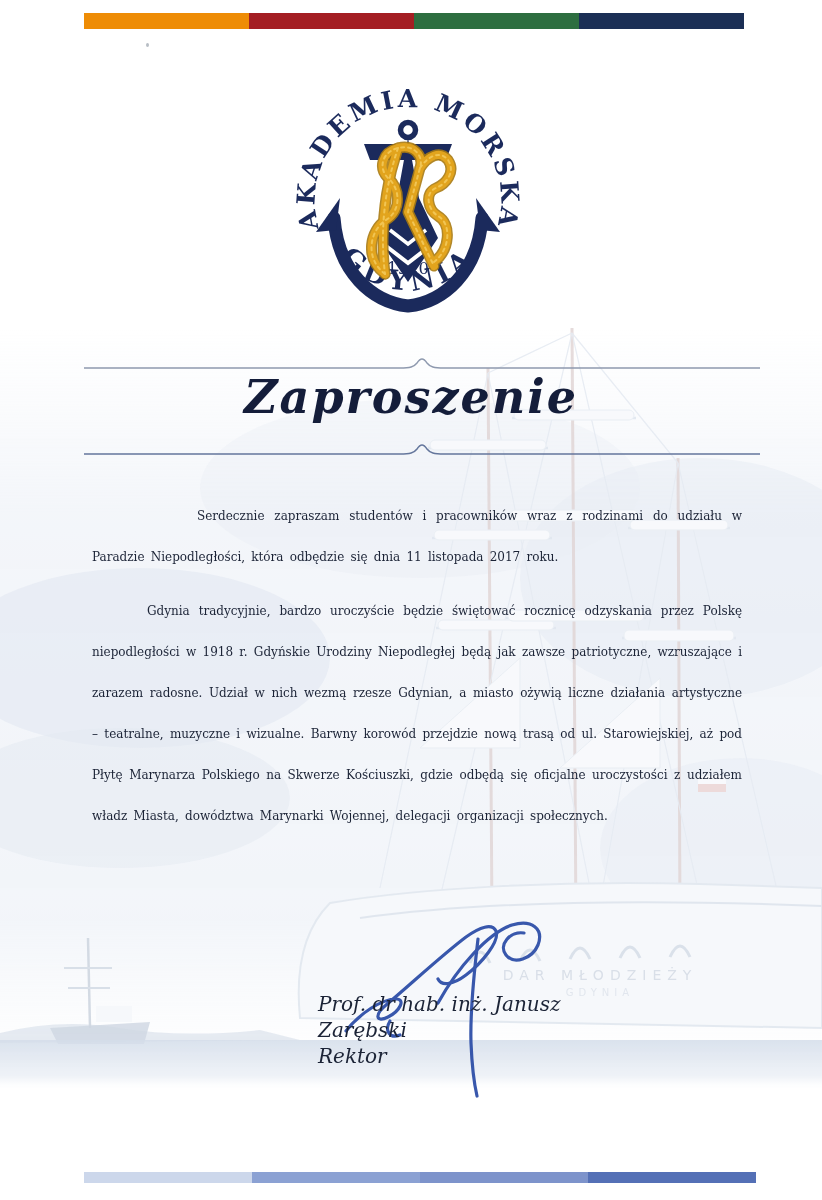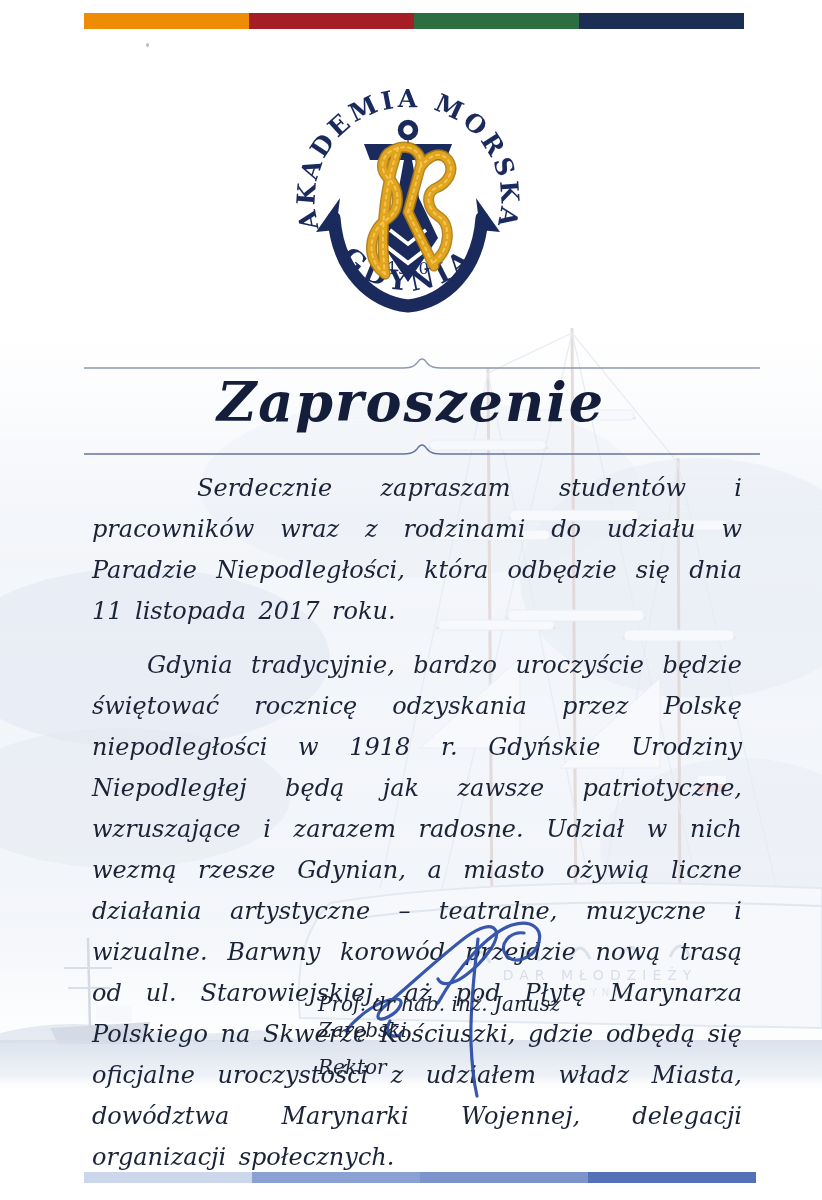--- a/index.html
+++ b/index.html
@@ -22,41 +22,41 @@
   .watermark{position:absolute;left:0;top:328px;width:822px;height:760px;pointer-events:none;}
 
   
   .divider{position:absolute;left:84px;width:676px;height:16px;}
   .divider-top{top:356px;}
   .divider-bottom{top:442px;}
 
   
   .title{
     position:absolute;left:0;top:370px;width:822px;text-align:center;
-    font-size:54px;font-weight:700;font-style:italic;color:#141d3a;
+    font-size:46px;font-weight:700;font-style:italic;color:#141d3a;
     letter-spacing:2px;
   }
 
   
   .body-text{
-    position:absolute;left:92px;top:468px;width:650px;
-    font-style:italic;font-size:24px;line-height:41px;color:#1b2336;
+    position:absolute;left:92px;top:496px;width:650px;
+    font-size:12px;line-height:41px;color:#1b2336;
     text-align:justify;word-spacing:0.2em;
   }
   .body-text p{margin:0 0 13px 0;}
   .body-text p.indent-deep{text-indent:105px;}
   .body-text p.indent{text-indent:55px;}
 
   
   .signature-svg{position:absolute;left:330px;top:903px;width:260px;height:195px;}
   .signer{
     position:absolute;left:318px;top:991px;width:320px;
     font-style:italic;font-size:20px;color:#1b2336;line-height:26px;
   }
-  .signer .role{margin-top:11px;}
+  .signer .role{}
 </style>
 </head>
 <body>
 
 <div class="page">
 
   <div class="bar bar-top">
     <span style="background-color: rgb(238, 140, 5);"></span>
     <span style="background-color: rgb(164, 30, 35);"></span>
     <span style="background-color: rgb(45, 110, 64);"></span>

